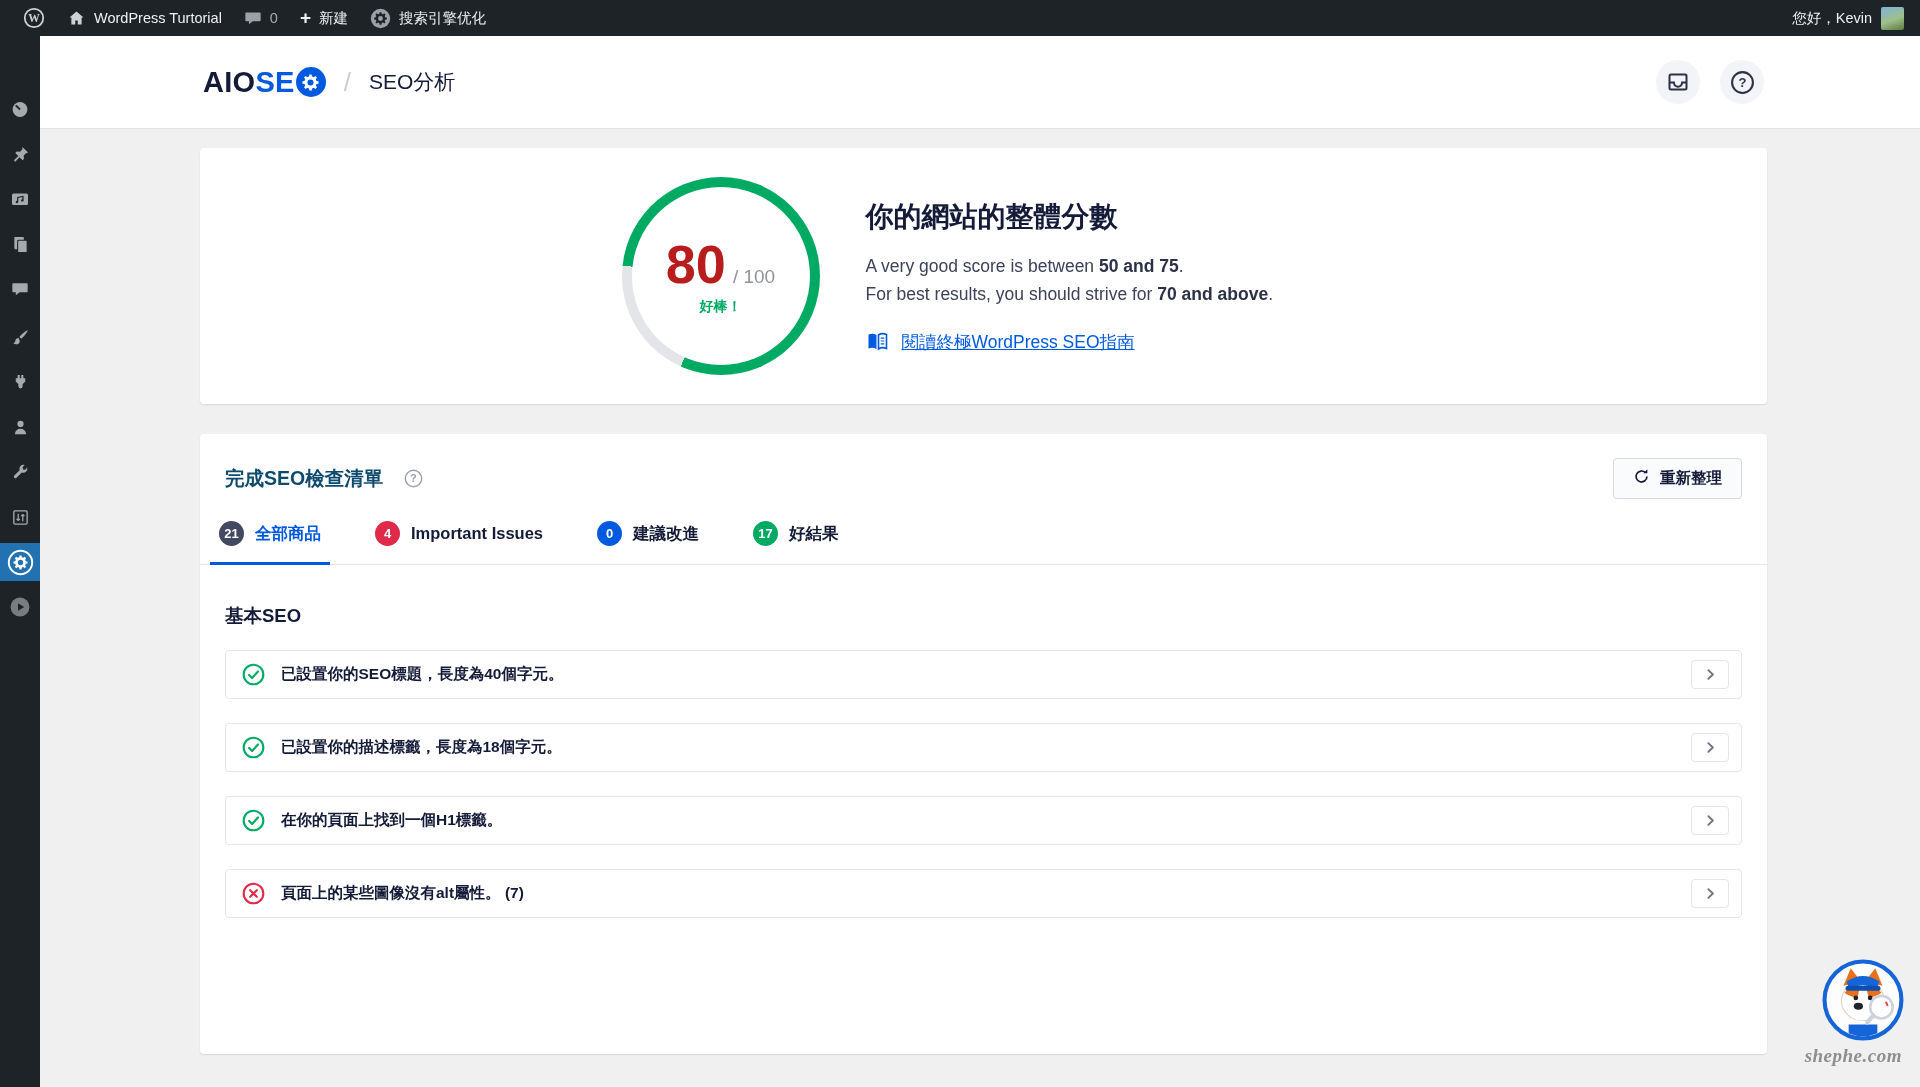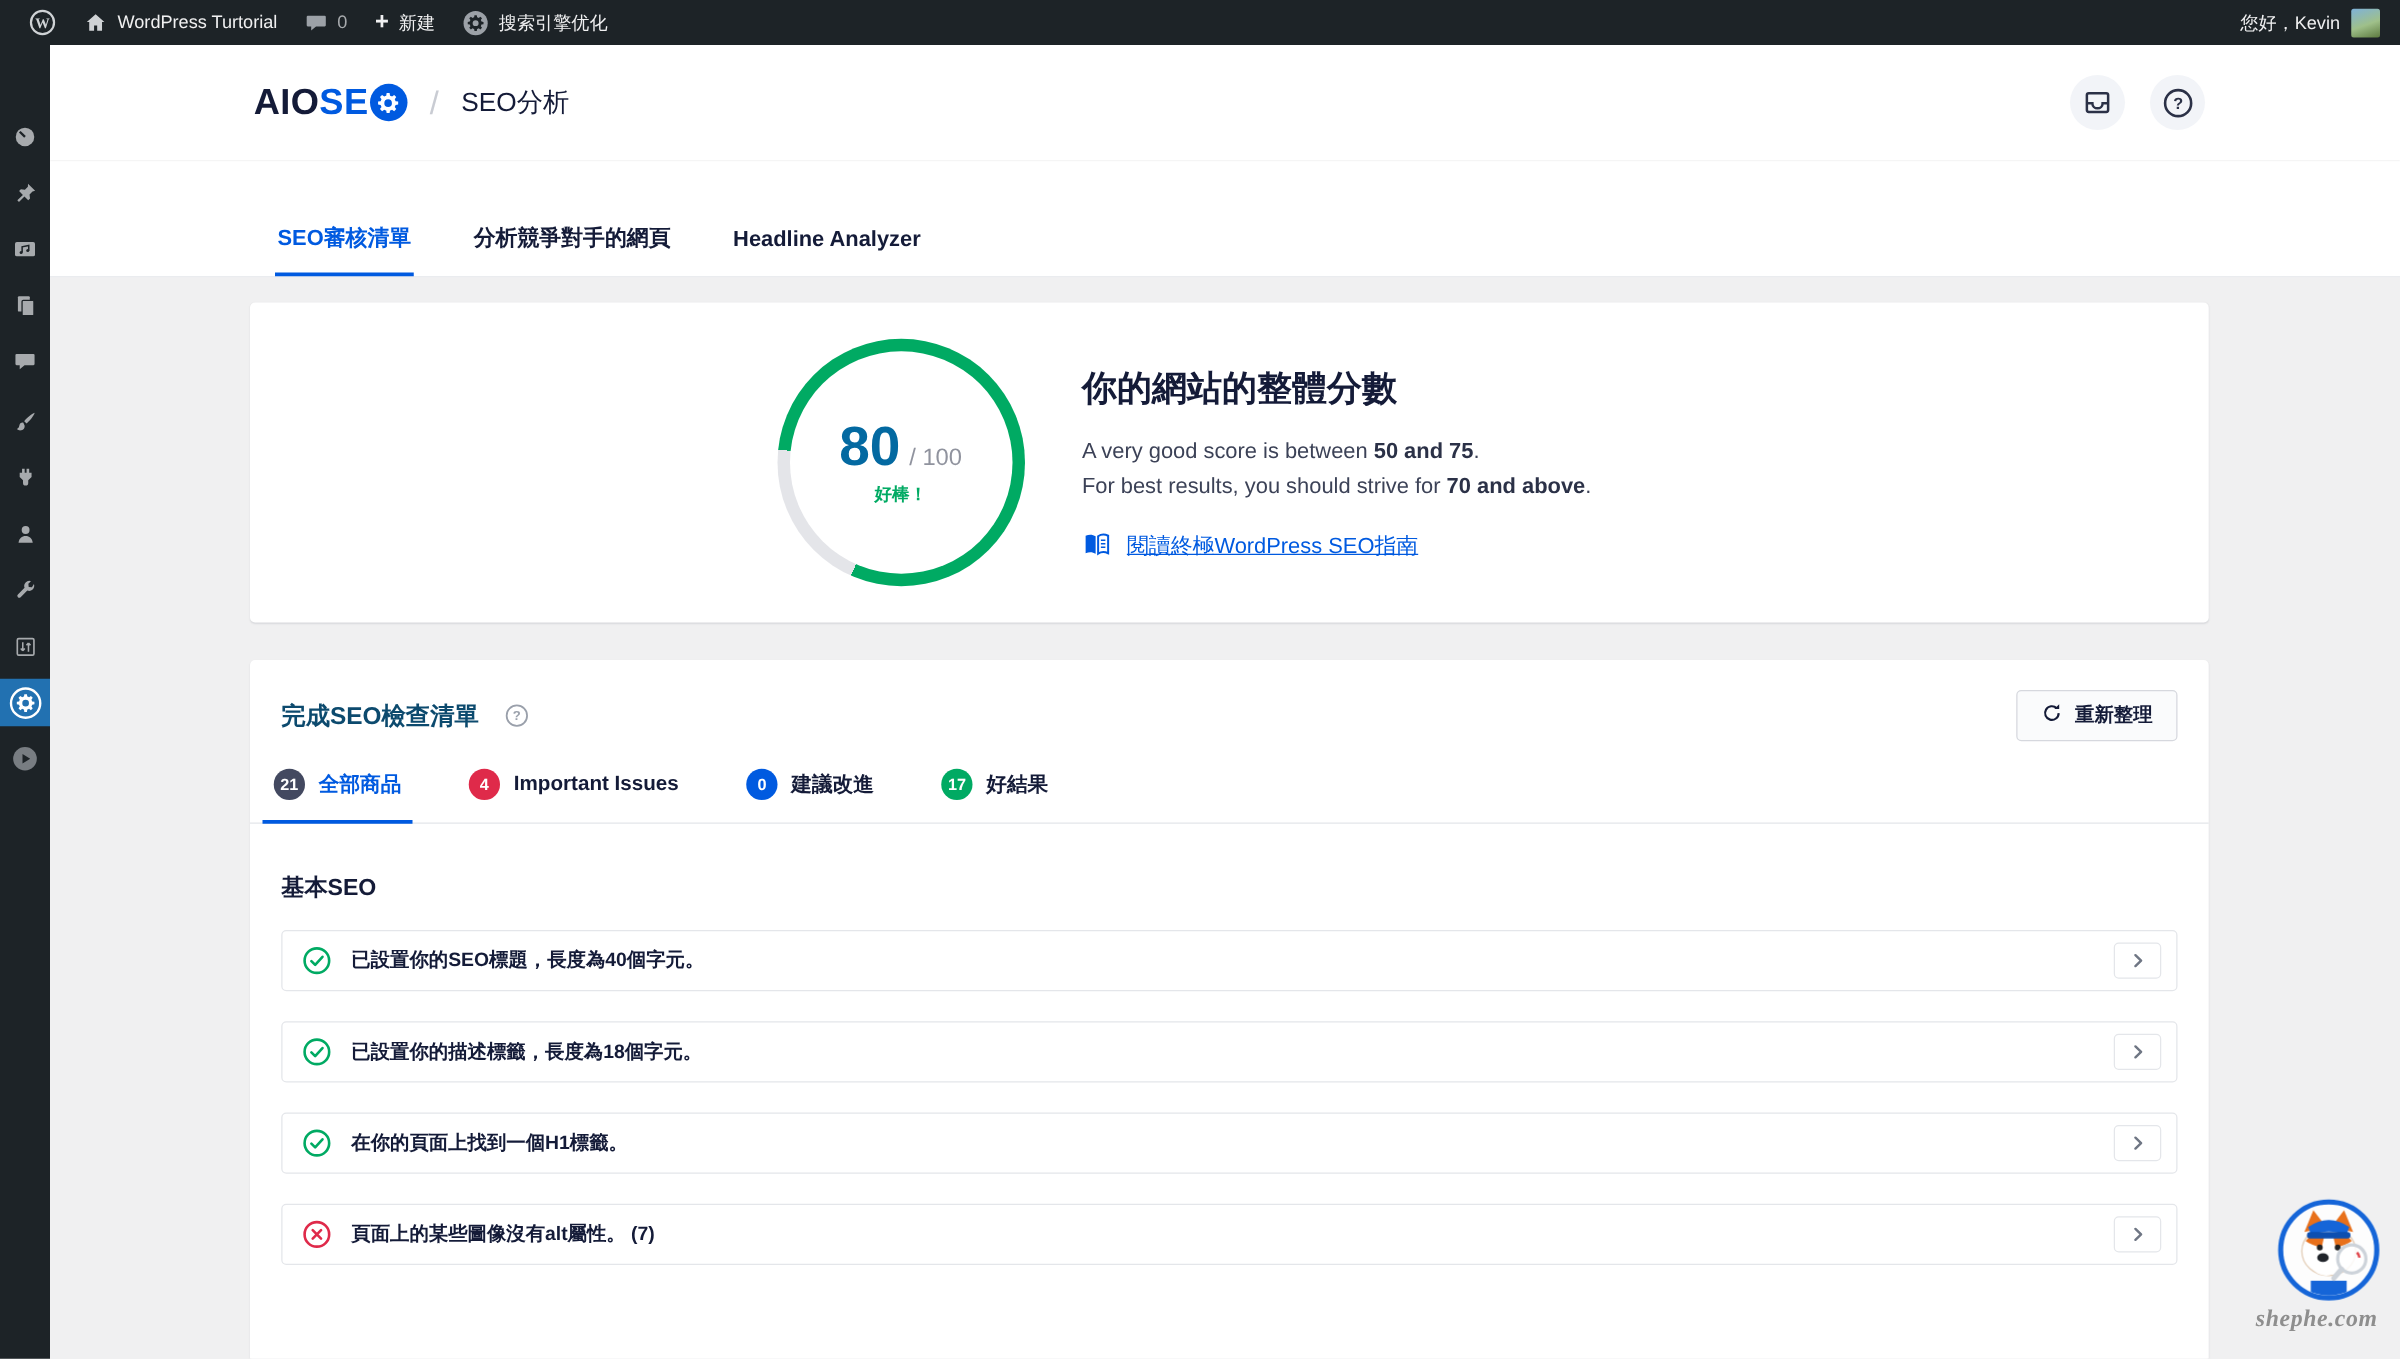--- a/index.html
+++ b/index.html
@@ -49,21 +49,21 @@
   .page-body { flex:1; background:#f0f0f1; padding:20px 0 0 160px; position:relative; overflow:hidden; }
   .card { width:1567px; background:#fff; border-radius:4px;
     box-shadow:0 1px 2px rgba(20,27,56,.07),0 1px 1px rgba(20,27,56,.04); }
 
   
   .score-card { height:256px; display:flex; align-items:center; justify-content:center; gap:46px; margin-bottom:30px; }
   .ring { width:198px; height:198px; border-radius:50%; display:flex; align-items:center; justify-content:center; }
   .ring-inner { width:178px; height:178px; border-radius:50%; background:#fff;
     display:flex; flex-direction:column; align-items:center; justify-content:center; }
   .score-line { display:flex; align-items:baseline; }
-  .score-num { font-size:44px; font-weight:700; color:#0369a1; line-height:1; }
+  .score-num { font-size:54px; font-weight:700; color:#b91c1c; line-height:1; }
   .score-max { font-size:19px; color:#90939e; margin-left:7px; font-weight:500; }
   .score-grade { font-size:14px; font-weight:700; color:#00aa63; margin-top:7px; }
   .score-text { width:480px; }
   .score-text h2 { margin:0 0 16px; font-size:28px; font-weight:700; color:#141b38; }
   .score-p { margin:0; font-size:17.5px; color:#3c4257; line-height:1.62; }
   .score-p b { color:#2b3147; }
   .guide { margin-top:22px; display:flex; align-items:center; gap:13px; }
   .guide a { color:#005ae0; font-size:17.5px; text-decoration:underline; cursor:pointer; }
 
   
@@ -238,25 +238,20 @@
       </span>
       <span class="icon-btn">
         <svg width="25" height="25" viewBox="0 0 24 24">
             <circle cx="12" cy="12" r="10" fill="none" stroke="#2b3147" stroke-width="2"></circle>
             <text x="12" y="16.6" text-anchor="middle" font-size="12.5" font-weight="bold" fill="#2b3147">?</text>
           </svg>
       </span>
     </span>
   </div>
 
-  <div class="tabs-bar">
-    <span class="tab active">SEO審核清單</span>
-    <span class="tab">分析競爭對手的網頁</span>
-    <span class="tab">Headline Analyzer</span>
-  </div>
 
   <div class="page-body">
 
     <div class="card score-card">
       <div class="ring" id="score-ring" style="background: conic-gradient(from 276deg, rgb(0, 170, 99) 0deg, rgb(0, 170, 99) 288deg, rgb(228, 229, 233) 288deg, rgb(228, 229, 233) 360deg);">
         <div class="ring-inner">
           <span class="score-line">
             <span class="score-num">80</span>
             <span class="score-max">/ 100</span>
           </span>

